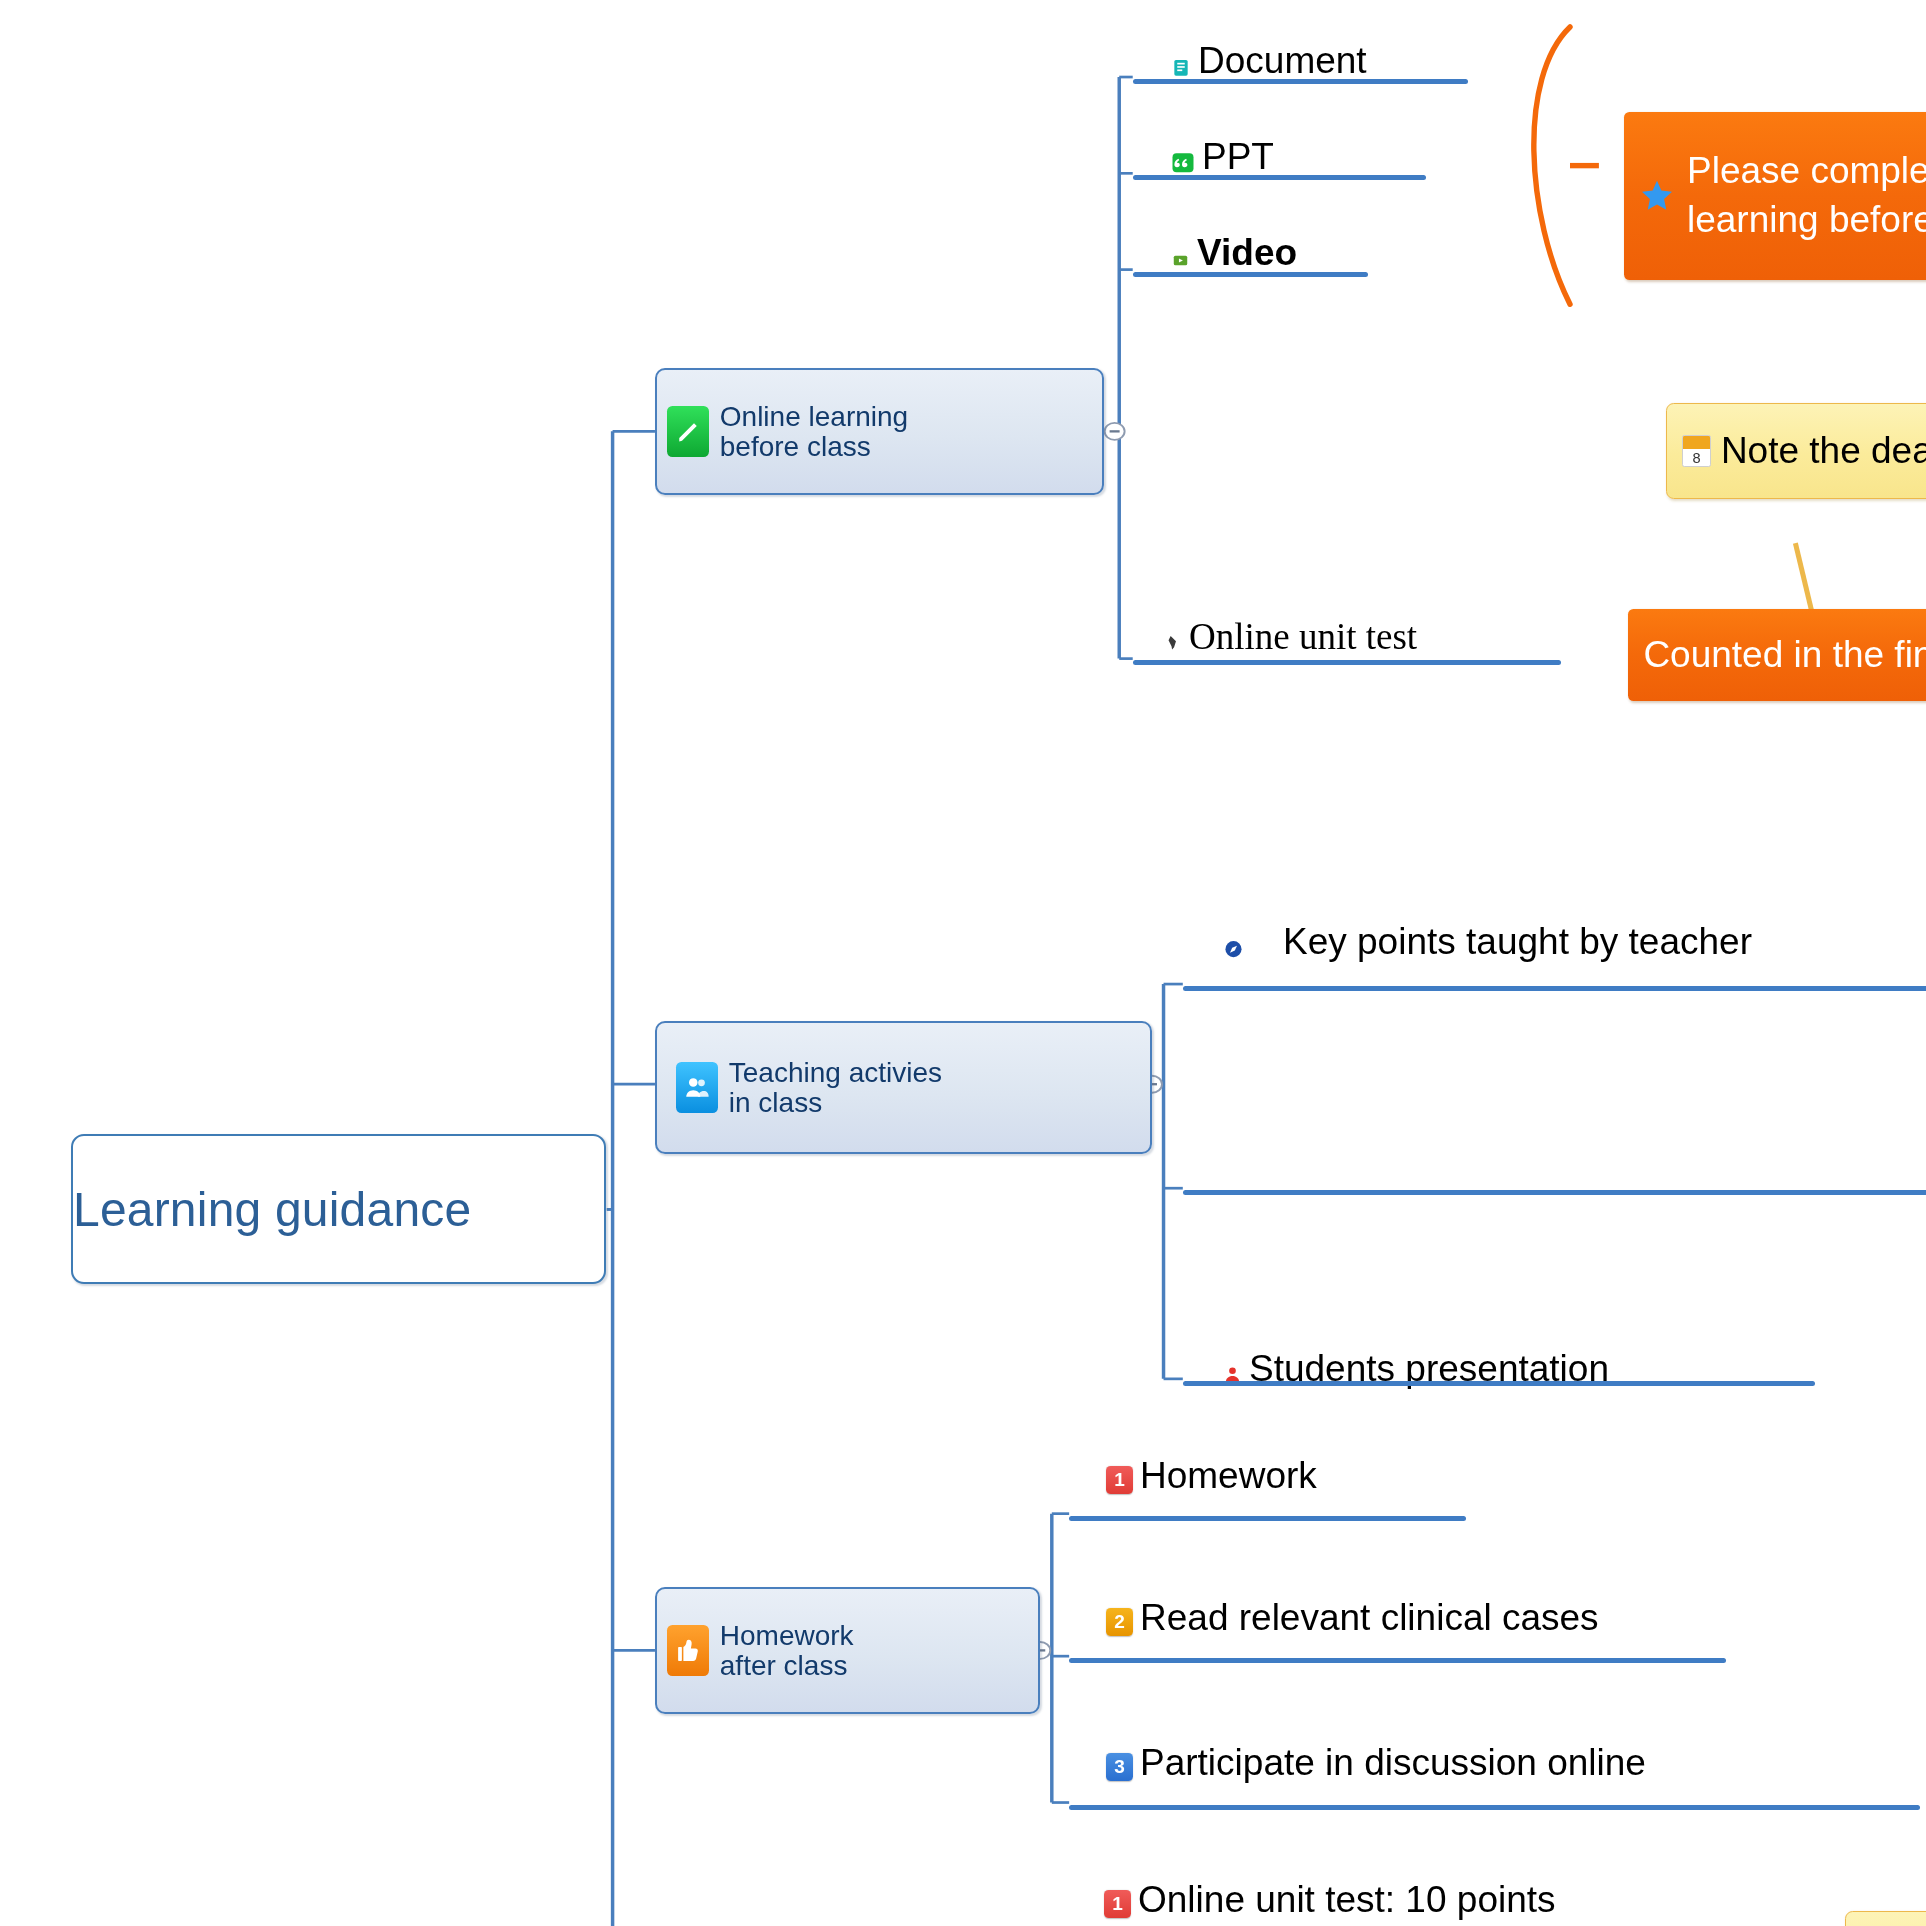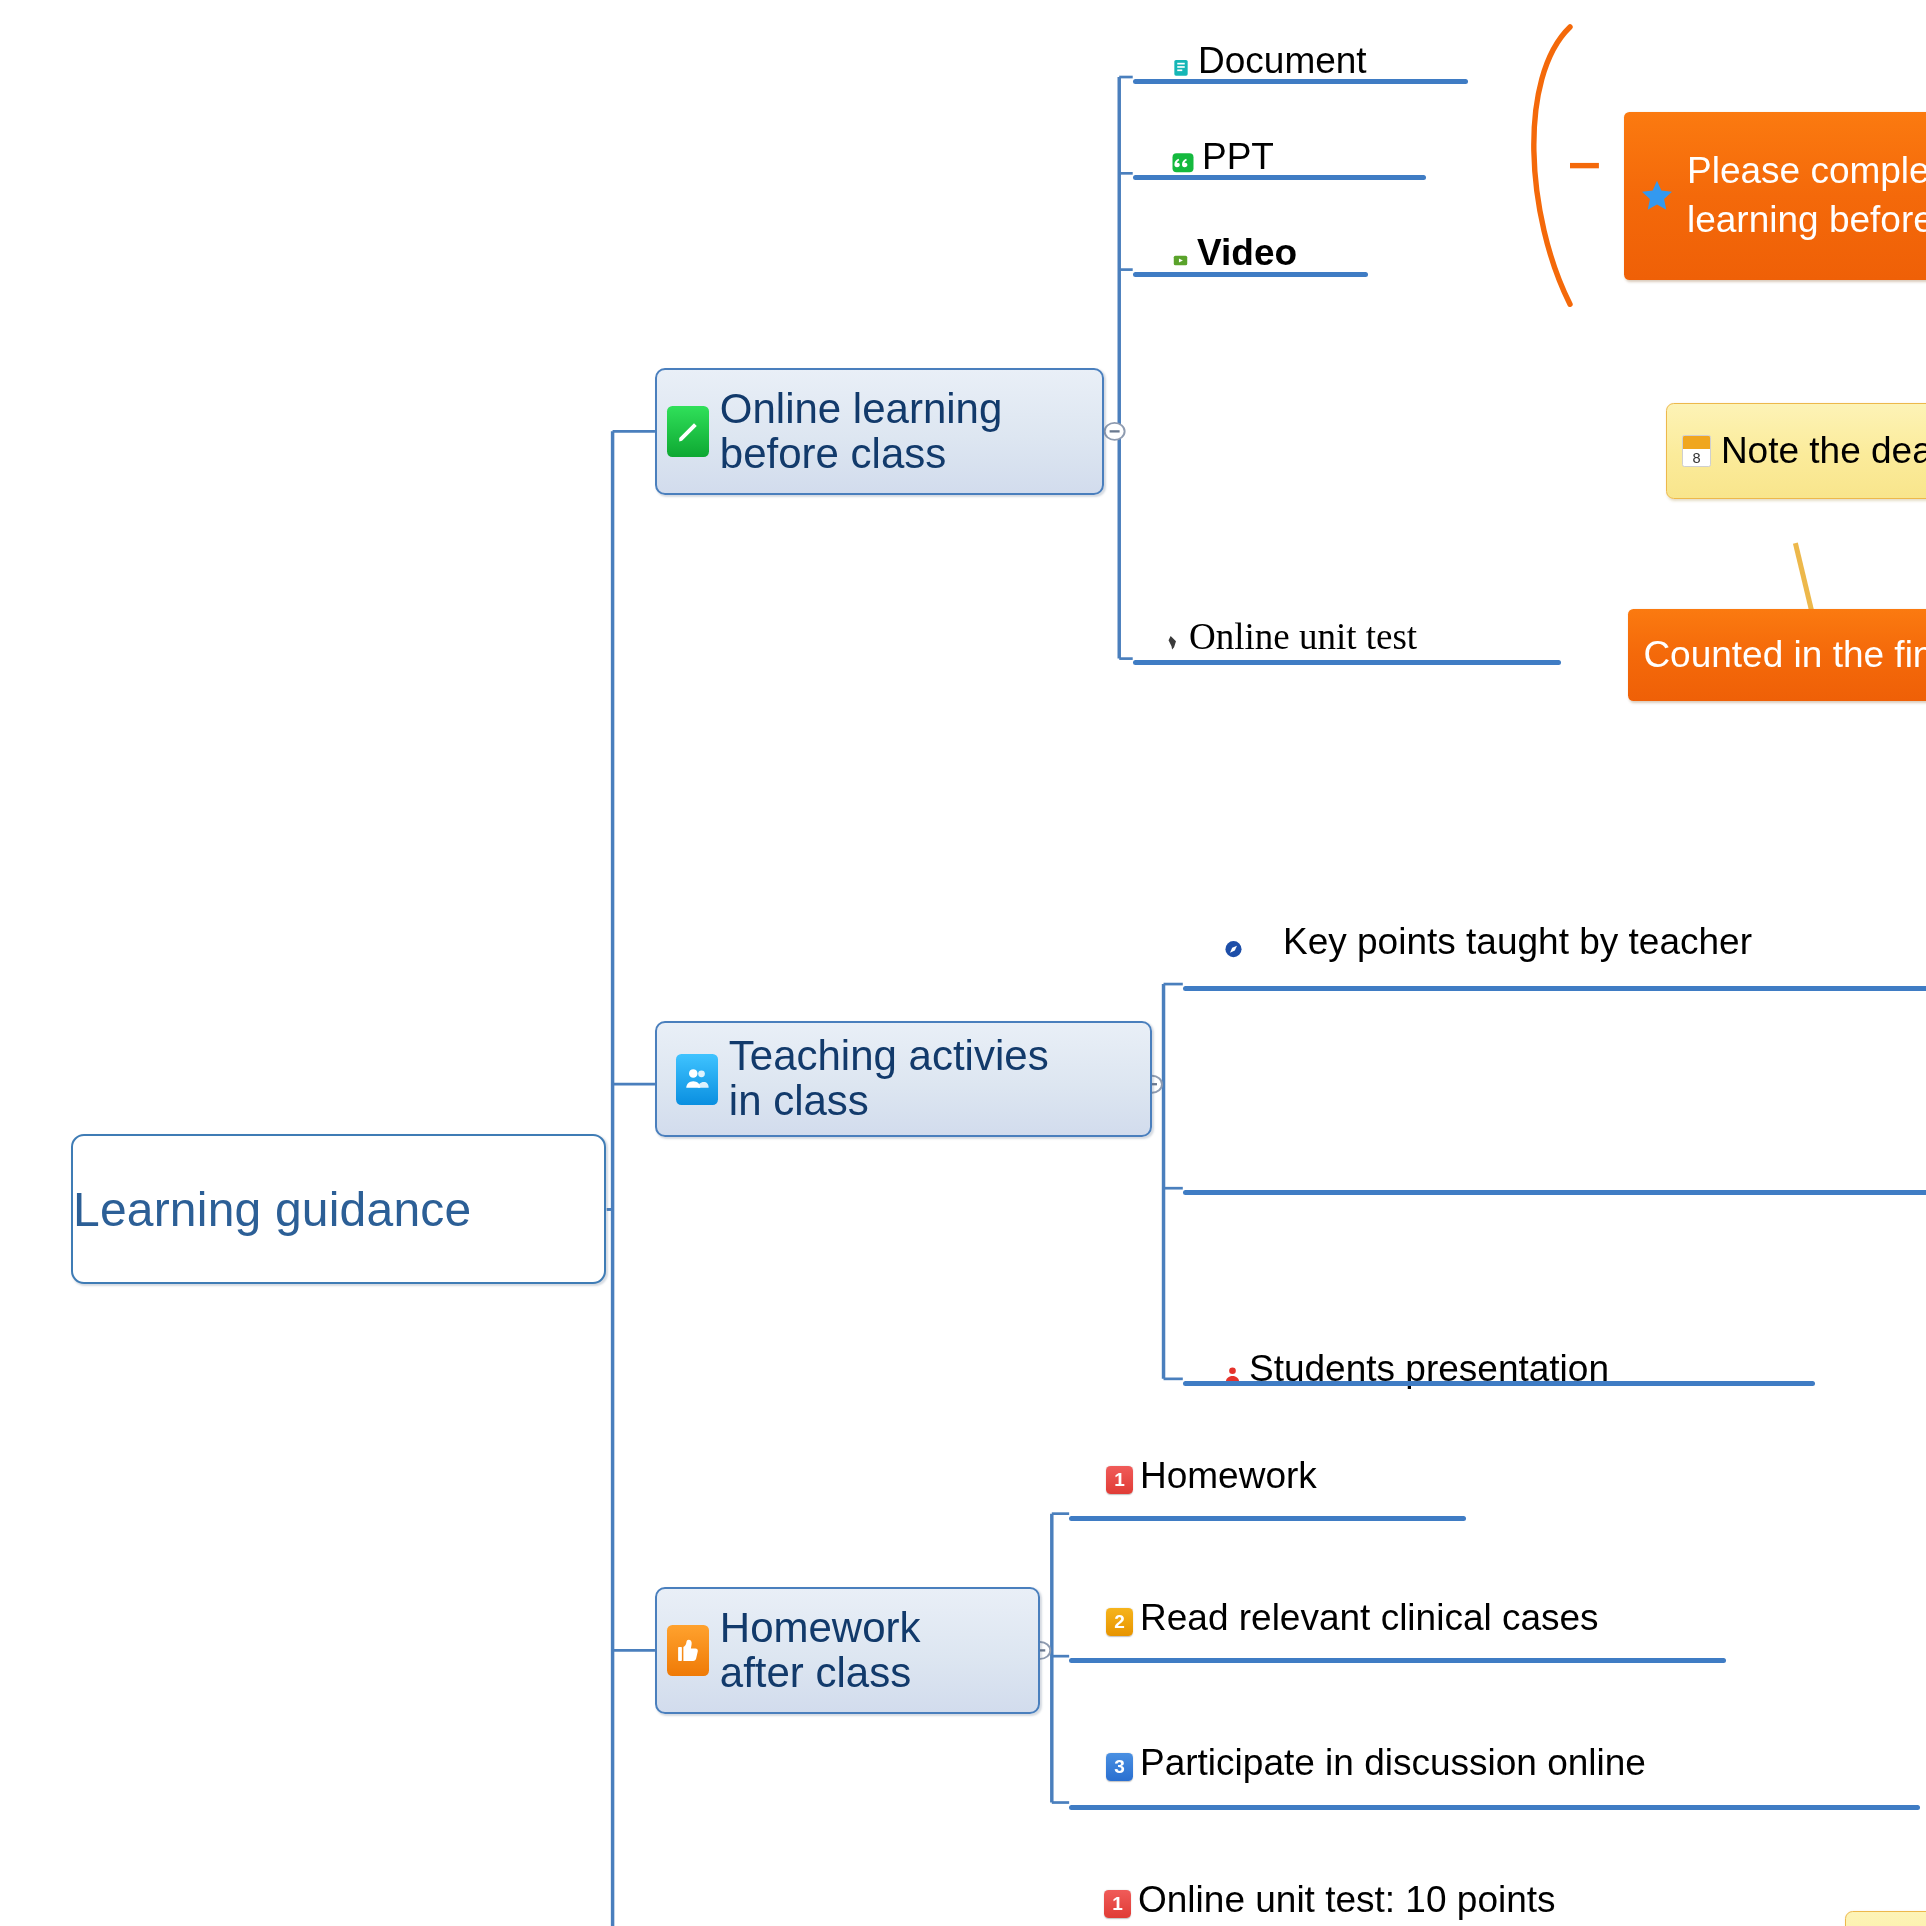--- a/index.html
+++ b/index.html
@@ -47,21 +47,21 @@
   }
   .main-node .m-icon {
     width: 42px; height: 51px;
     flex: 0 0 42px;
     margin-right: 10.8px;
     border-radius: 5.4px;
     display: flex; align-items: center; justify-content: center;
     overflow: hidden;
   }
   .main-node .m-label {
-    font-size: 42px;
+    font-size: 28px;
     line-height: 1.06;
     color: #123a6b;
     white-space: pre-line;
   }
 
   
   .leaf {
     position: absolute;
     display: flex;
     align-items: flex-end;
@@ -234,21 +234,21 @@
   <div class="main-node" style="left:655px; top:368px; width:449px; height:127px;">
     <span class="m-icon" style="background:linear-gradient(180deg,#30e05a,#0ea832);">
       <svg width="30" height="38" viewBox="0 0 24 24" fill="#ffffff">
         <path d="M5 19.5 L7.2 19 L19 7.2 L16.8 5 L5 16.8 Z"></path>
       </svg>
     </span>
     <span class="m-label">Online learning
 before class</span>
   </div>
 
-  <div class="main-node" style="left:655px; top:1021px; width:497px; height:116px;padding-left:19px;">
+  <div class="main-node" style="left:655px; top:1021px; width:497px; height:133px;padding-left:19px;">
     <span class="m-icon" style="background:linear-gradient(180deg,#3fc3ff,#0a8fe0);">
       <svg width="30" height="38" viewBox="0 0 24 24" fill="#ffffff">
         <circle cx="9" cy="7.5" r="3.4"></circle>
         <path d="M3.4 19c0-3.1 2.5-5.3 5.6-5.3S14.6 15.9 14.6 19z"></path>
         <circle cx="15.6" cy="7.8" r="2.7" opacity=".85"></circle>
         <path d="M12.6 19c.2-2.9 2.3-4.7 4.8-4.7 2.3 0 3.9 1.6 3.9 4.7z" opacity=".85"></path>
       </svg>
     </span>
     <span class="m-label">Teaching activies
 in class</span>

